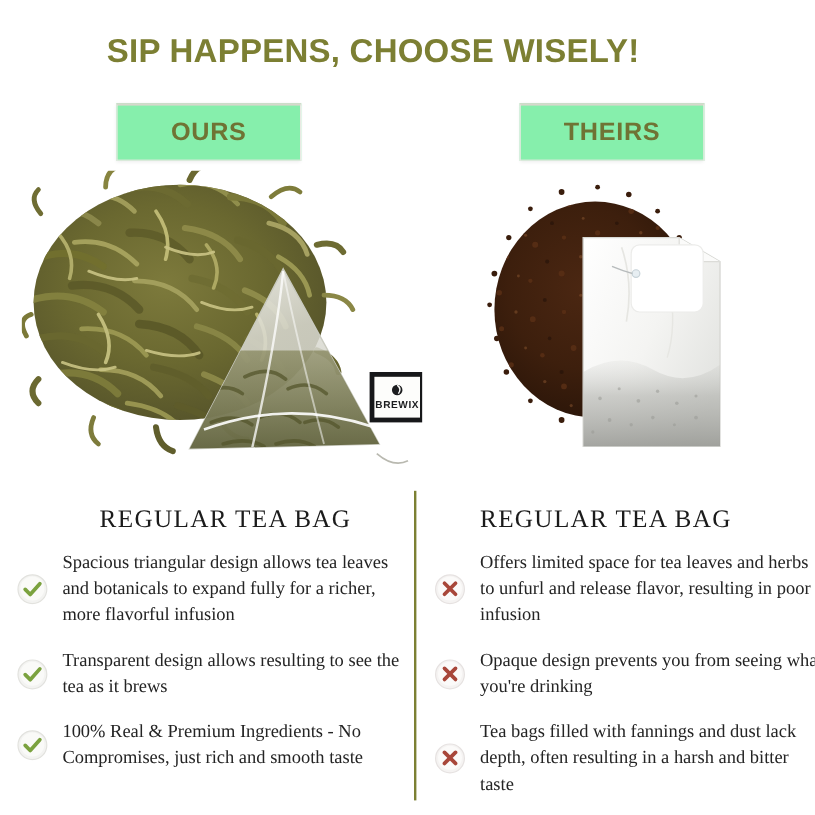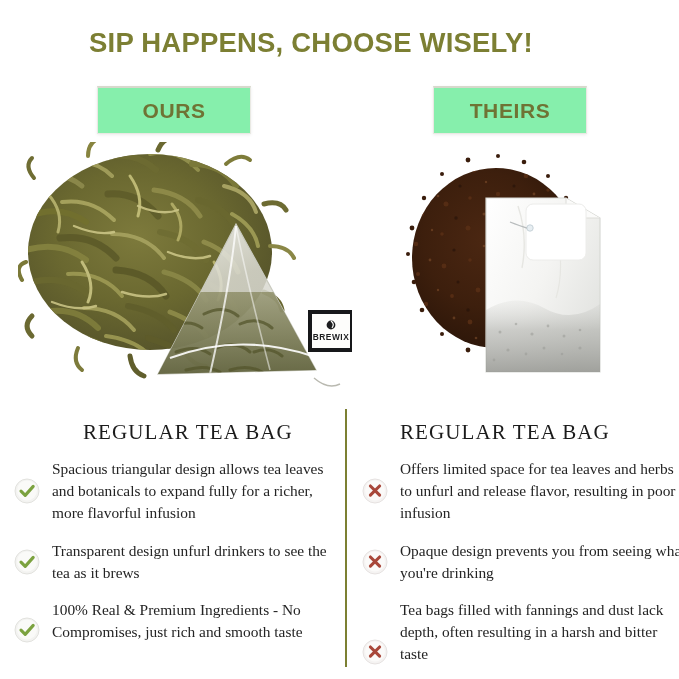--- a/index.html
+++ b/index.html
@@ -104,21 +104,21 @@
     width: 325px;
   }
   .bullets-left  { left: 14px;  }
   .bullets-right { left: 362px; }
 
   .bullet {
     display: flex;
     align-items: center;
     margin-bottom: 16px;
   }
-  .bullet:last-child { margin-bottom: 0; align-items: flex-end; }
+  .bullet:last-child { margin-bottom: 0; }
 
   .bullet-icon {
     flex: 0 0 auto;
     width: 26px;
     height: 26px;
     margin-right: 12px;
   }
   .bullet-icon svg { display: block; }
 
   .bullet-text {
@@ -431,21 +431,21 @@
     </div>
 
     <div class="bullet">
       <span class="bullet-icon">
         <svg width="26" height="26" viewBox="0 0 26 26">
           <circle cx="13" cy="13" r="12" fill="#f3f3f1" stroke="#e2e2de" stroke-width="1"></circle>
           <circle cx="13" cy="12.4" r="10" fill="#fafaf8"></circle>
           <path d="M7 13.2 L11.2 17.4 L19.2 8.4" fill="none" stroke="#7ba23f" stroke-width="3.1" stroke-linecap="round" stroke-linejoin="round"></path>
         </svg>
       </span>
-      <span class="bullet-text">Transparent design unfurl drinkers to see the tea as it brews</span>
+      <span class="bullet-text">Transparent design allows resulting to see the tea as it brews</span>
     </div>
 
     <div class="bullet">
       <span class="bullet-icon">
         <svg width="26" height="26" viewBox="0 0 26 26">
           <circle cx="13" cy="13" r="12" fill="#f3f3f1" stroke="#e2e2de" stroke-width="1"></circle>
           <circle cx="13" cy="12.4" r="10" fill="#fafaf8"></circle>
           <path d="M7 13.2 L11.2 17.4 L19.2 8.4" fill="none" stroke="#7ba23f" stroke-width="3.1" stroke-linecap="round" stroke-linejoin="round"></path>
         </svg>
       </span>

